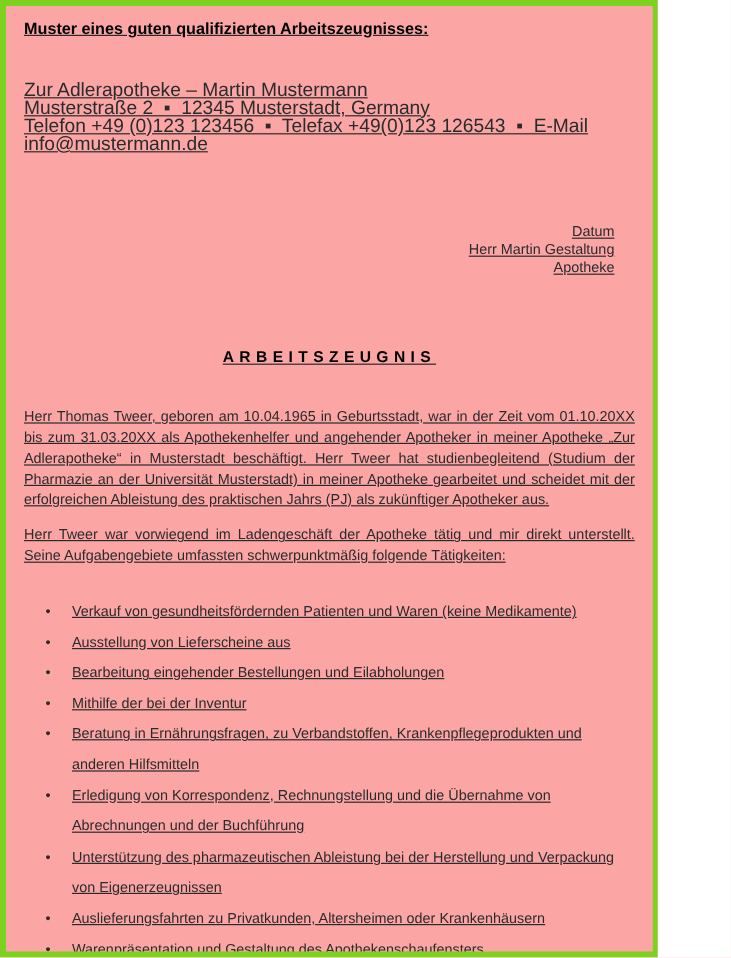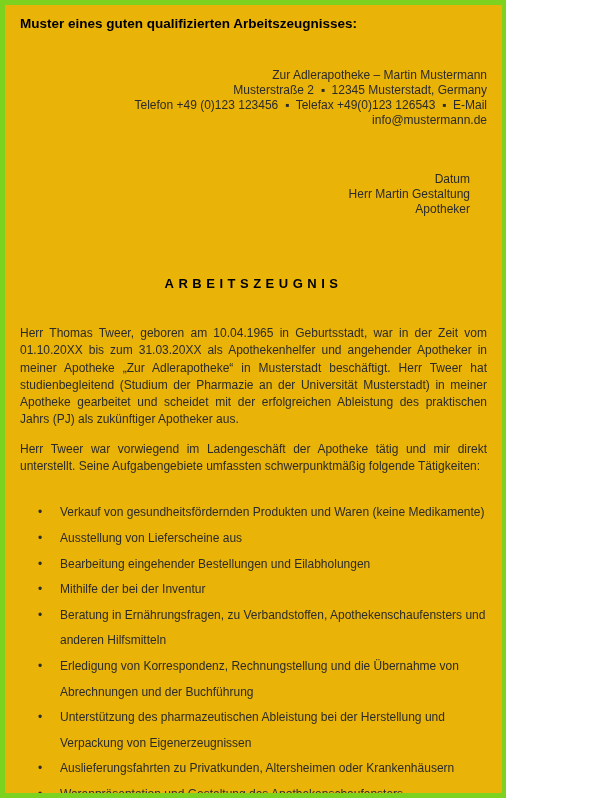--- a/index.html
+++ b/index.html
@@ -1,46 +1,47 @@
 <!DOCTYPE html>
 <html lang="de"><head>
 <meta charset="utf-8">
 <style>
   html, body { margin: 0; padding: 0; background: #ffffff; }
   .page {
     position: relative;
-    width: 506px;
+    width: 548px;
     height: 798px;
     box-sizing: border-box;
-    background: #eab308;
+    background: #fca5a5;
     border-style: solid;
     border-color: #7CD21E;
     border-width: 5px 4px 5px 5px;
     overflow: hidden;
     font-family: "Liberation Sans", sans-serif;
     color: #2b2b2b;
+    text-decoration: underline;
   }
   .inner { padding: 11px 15px 0 15px; }
 
   .doc-title {
     font-size: 13.5px;
     line-height: 16px;
     font-weight: bold;
     color: #000000;
   }
 
   .letterhead {
     margin-top: 36px;
-    text-align: right;
-    font-size: 12px;
+    text-align: left;
+    font-size: 16px;
     line-height: 15px;
   }
 
   .recipient {
-    margin-top: 44px;
+    margin-top: 58px;
     text-align: right;
     padding-right: 17px;
     font-size: 12px;
     line-height: 15px;
   }
 
   .heading {
     margin-top: 59px;
     text-align: center;
     font-size: 13px;
@@ -83,35 +84,35 @@
 
     <div class="letterhead">
       <div>Zur Adlerapotheke – Martin Mustermann</div>
       <div>Musterstraße 2 &nbsp;▪&nbsp; 12345 Musterstadt, Germany</div>
       <div>Telefon +49 (0)123 123456 &nbsp;▪&nbsp; Telefax +49(0)123 126543 &nbsp;▪&nbsp; E-Mail info@mustermann.de</div>
     </div>
 
     <div class="recipient">
       <div>Datum</div>
       <div>Herr Martin Gestaltung</div>
-      <div>Apotheker</div>
+      <div>Apotheke</div>
     </div>
 
     <div class="heading">ARBEITSZEUGNIS</div>
 
     <p class="para para-intro">Herr Thomas Tweer, geboren am 10.04.1965 in Geburtsstadt, war in der Zeit vom 01.10.20XX bis zum 31.03.20XX als Apothekenhelfer und angehender Apotheker in meiner Apotheke „Zur Adlerapotheke“ in Musterstadt beschäftigt. Herr Tweer hat studienbegleitend (Studium der Pharmazie an der Universität Musterstadt) in meiner Apotheke gearbeitet und scheidet mit der erfolgreichen Ableistung des praktischen Jahrs (PJ) als zukünftiger Apotheker aus.</p>
 
     <p class="para para-tasks">Herr Tweer war vorwiegend im Ladengeschäft der Apotheke tätig und mir direkt unterstellt. Seine Aufgabengebiete umfassten schwerpunktmäßig folgende Tätigkeiten:</p>
 
     <ul class="duties">
-        <li>Verkauf von gesundheitsfördernden Produkten und Waren (keine Medikamente)</li>
+        <li>Verkauf von gesundheitsfördernden Patienten und Waren (keine Medikamente)</li>
         <li>Ausstellung von Lieferscheine aus</li>
         <li>Bearbeitung eingehender Bestellungen und Eilabholungen</li>
         <li>Mithilfe der bei der Inventur</li>
-        <li>Beratung in Ernährungsfragen, zu Verbandstoffen, Apothekenschaufensters und anderen Hilfsmitteln</li>
+        <li>Beratung in Ernährungsfragen, zu Verbandstoffen, Krankenpflegeprodukten und anderen Hilfsmitteln</li>
         <li>Erledigung von Korrespondenz, Rechnungstellung und die Übernahme von Abrechnungen und der Buchführung</li>
         <li>Unterstützung des pharmazeutischen Ableistung bei der Herstellung und Verpackung von Eigenerzeugnissen</li>
         <li>Auslieferungsfahrten zu Privatkunden, Altersheimen oder Krankenhäusern</li>
         <li>Warenpräsentation und Gestaltung des Apothekenschaufensters</li>
       </ul>
 
   </div>
 </div>
 
 </body></html>

